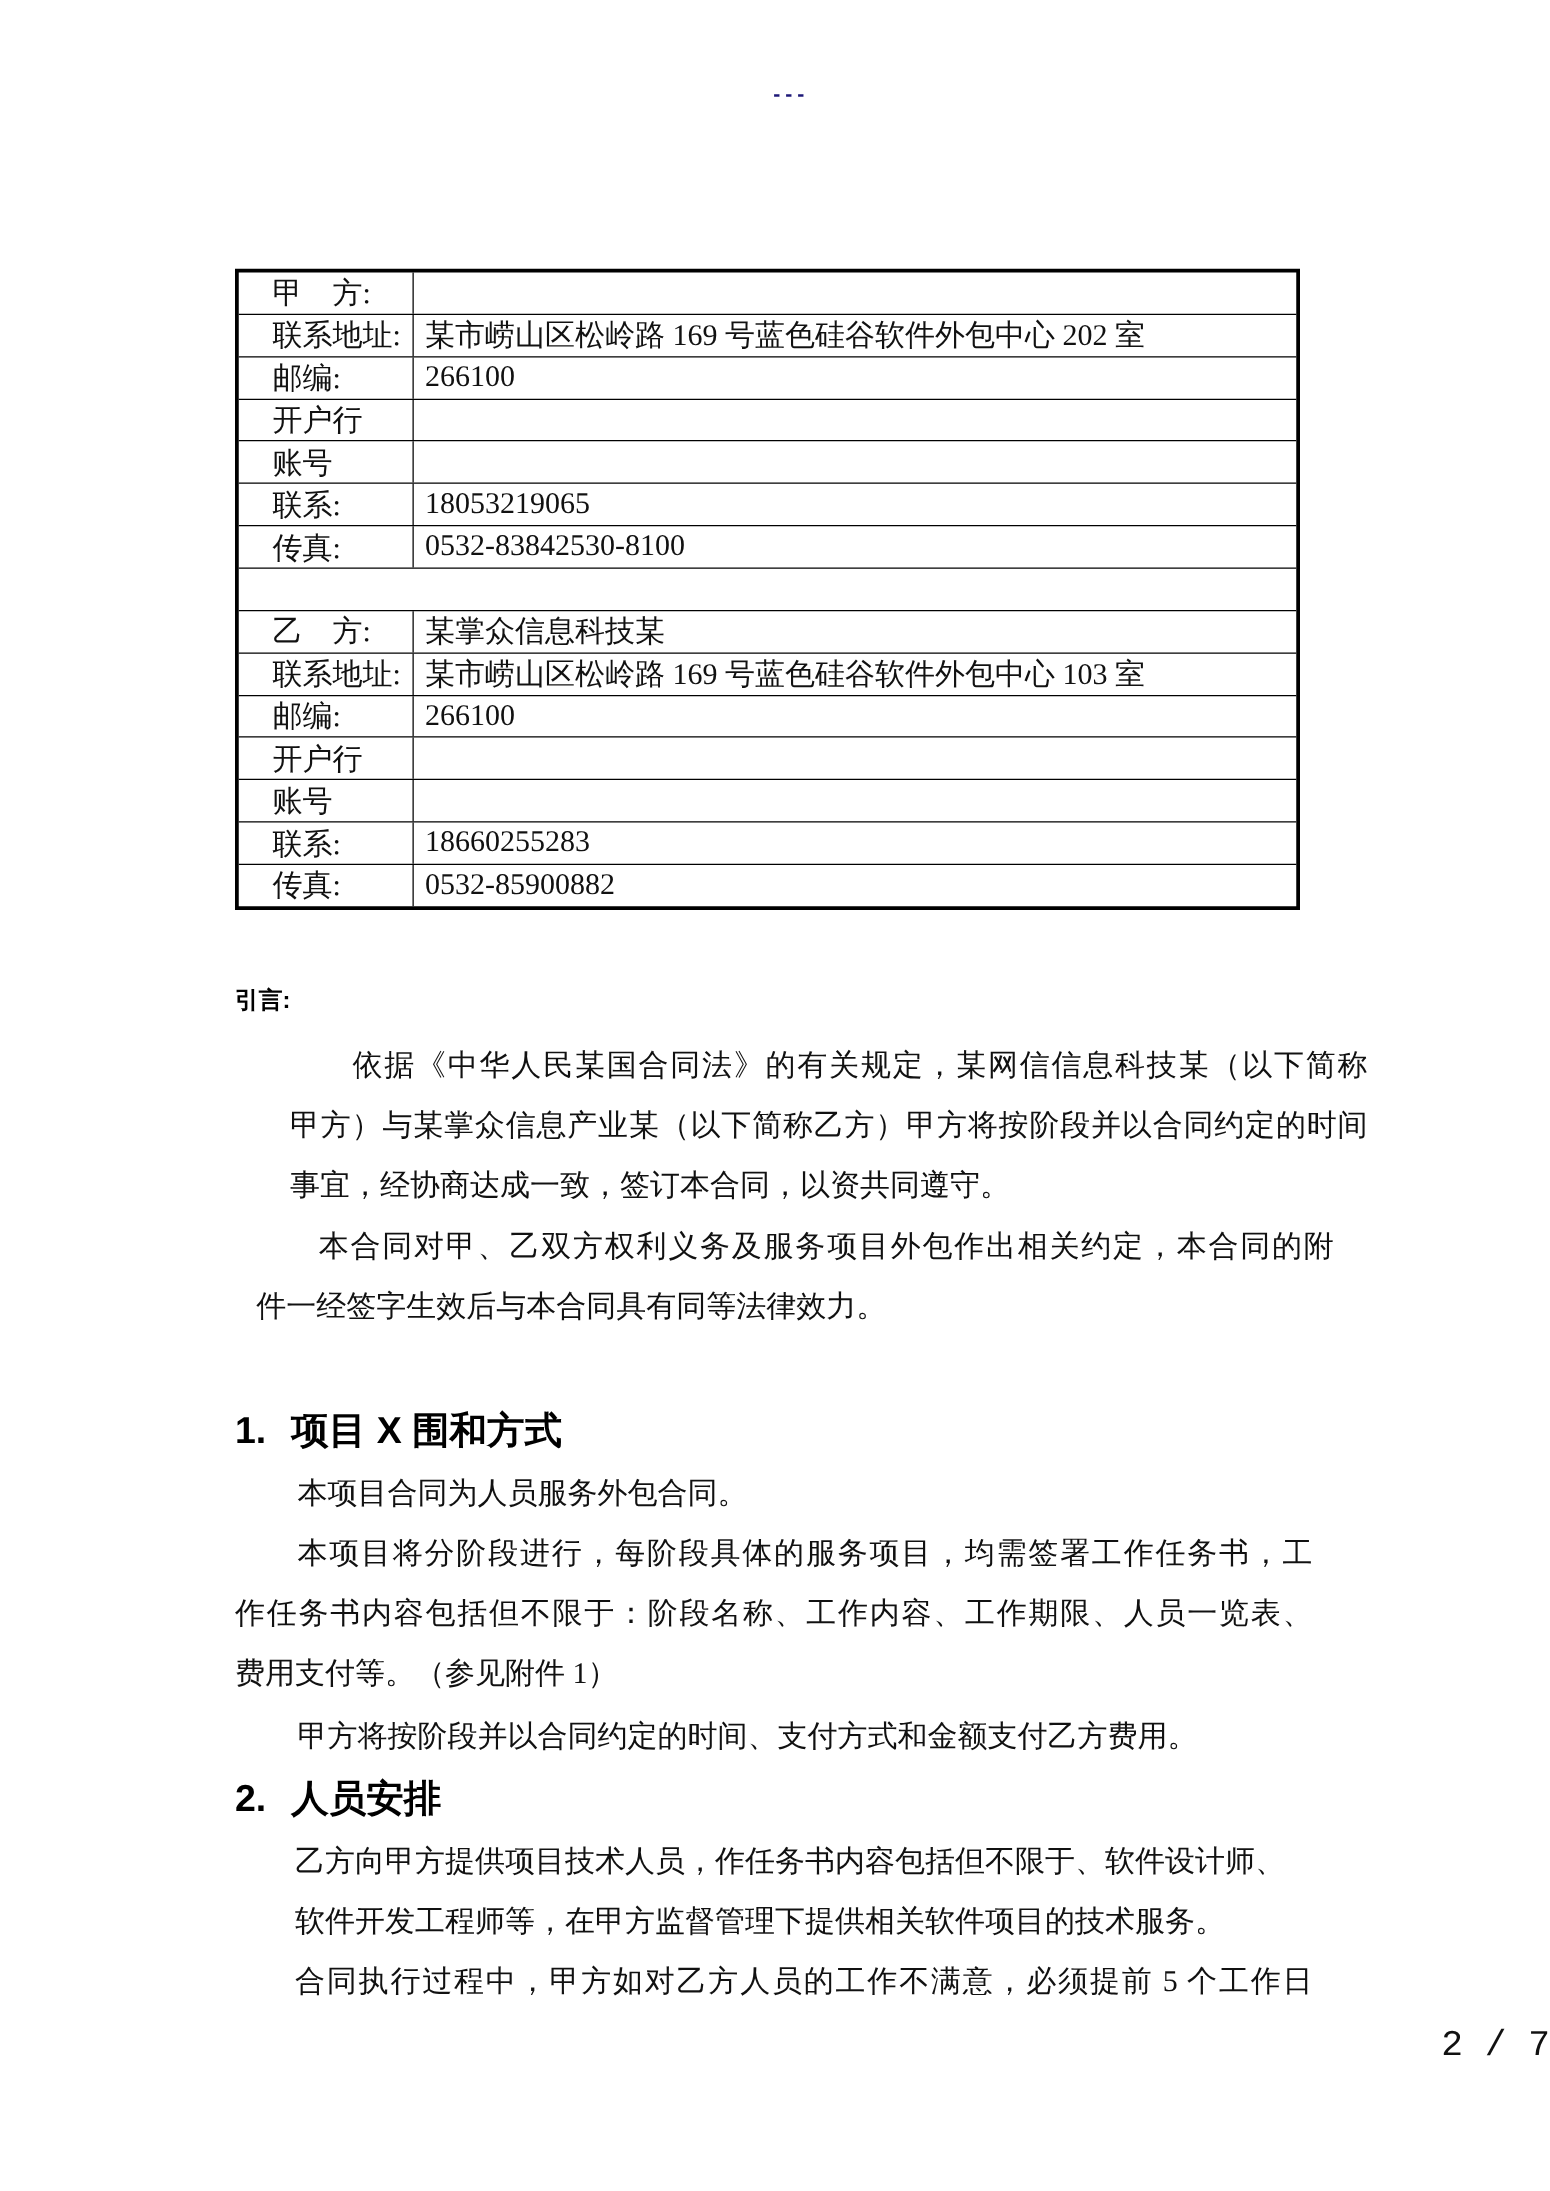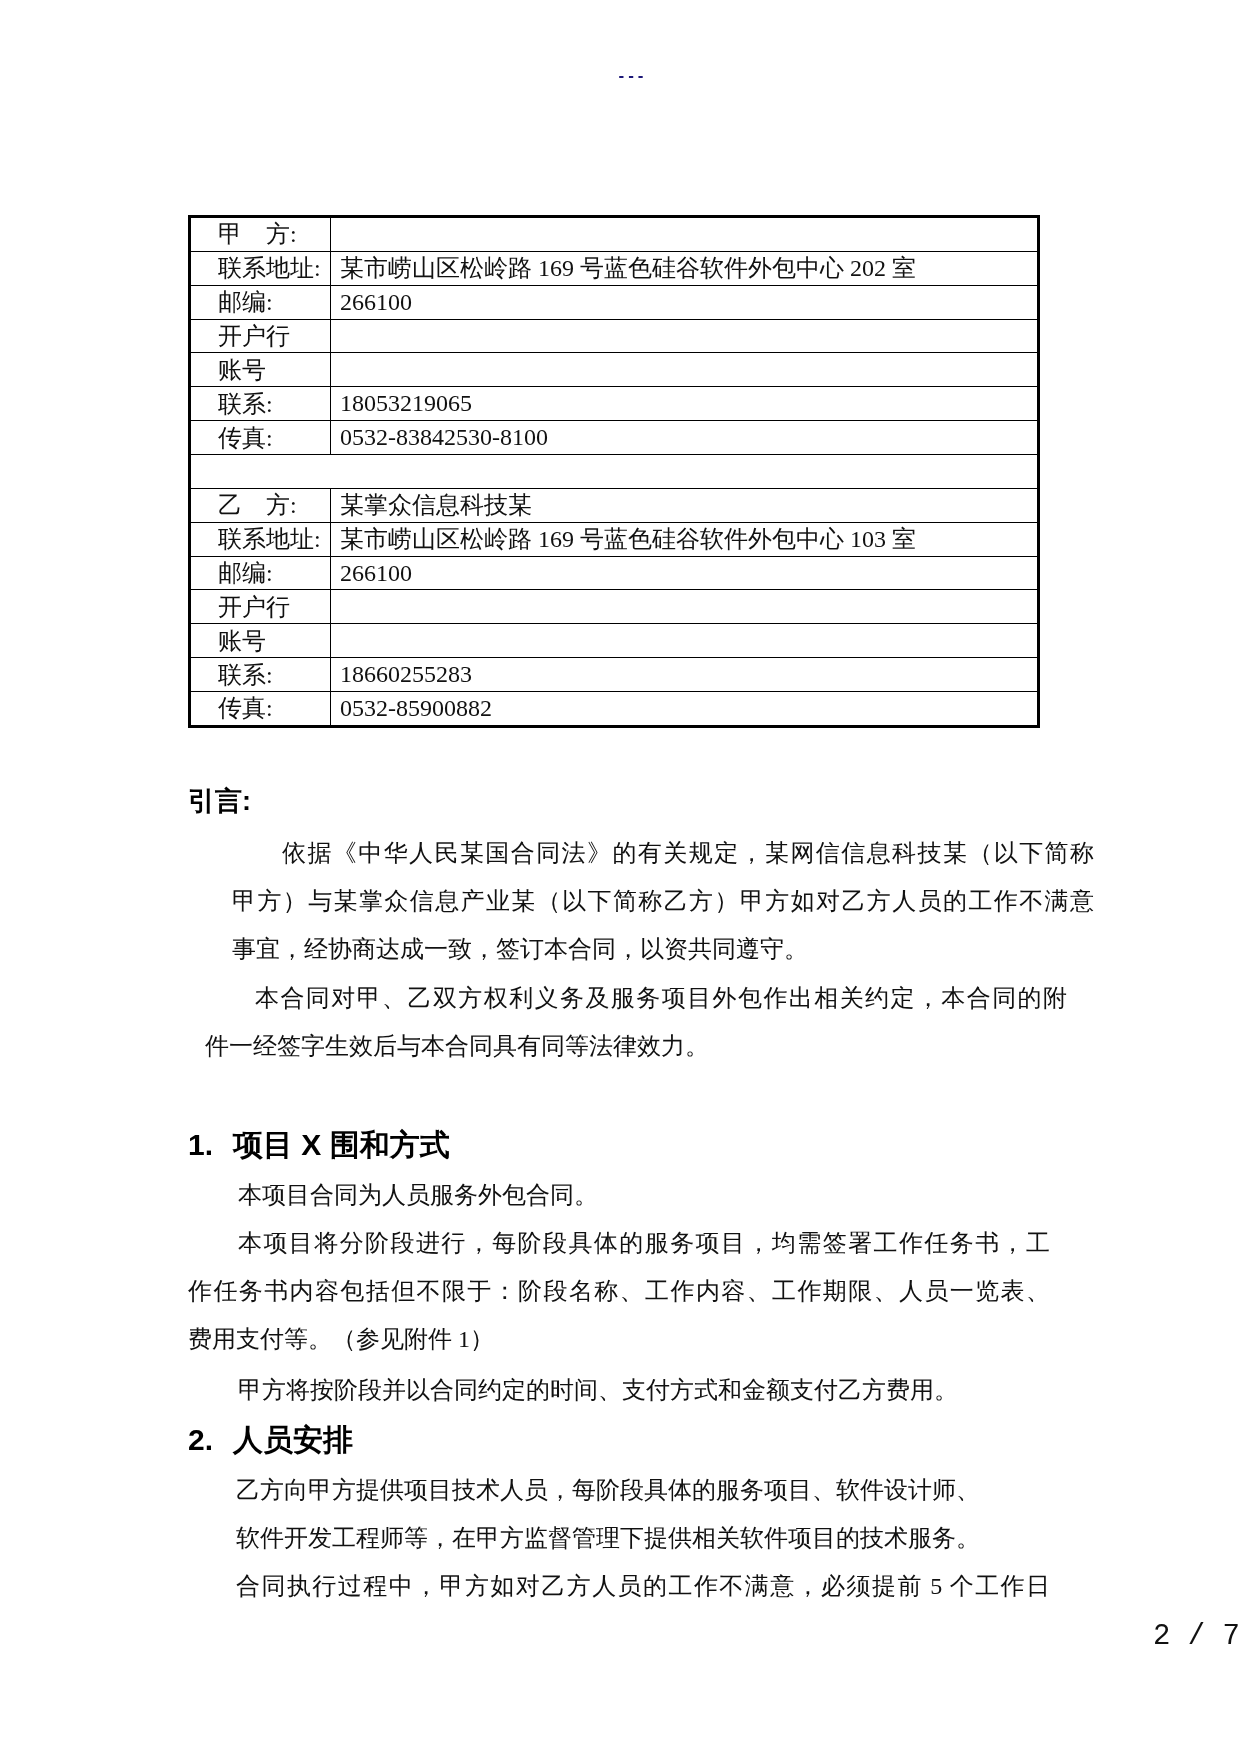--- a/index.html
+++ b/index.html
@@ -43,21 +43,21 @@
   .ln{
     height:48px;line-height:48px;font-size:24px;
     white-space:normal;overflow:visible;
   }
   .just{text-align:justify;text-align-last:justify;text-justify:inter-ideograph;}
   .ind{text-indent:50px;}
   .hd{
     font-family:"Liberation Sans","DejaVu Sans",sans-serif;
     font-weight:700;color:#000;
   }
-  .hd-intro{font-size:27px;line-height:36px;}
+  .hd-intro{font-size:19px;line-height:36px;}
   .hd-sec{font-size:30px;line-height:36px;}
   .sec-num{display:inline-block;width:45px;}
   .s2{left:236px;width:814px;}
   .footer{
     position:absolute;top:1613px;left:0;width:100%;
     text-align:right;font-size:29px;line-height:48px;font-family:Liberation Mono, monospace;
   }
 </style>
 </head>
 <body>
@@ -125,21 +125,21 @@
     <div class="prow">
       <div class="pcell-label">传真:</div>
       <div class="pcell-value">0532-85900882</div>
     </div>
   </div>
 
   <div class="blk hd hd-intro" style="top:783px;">引言:</div>
 
   <div class="blk" style="top:829px;margin-left:44px;">
     <div class="ln just ind">依据《中华人民某国合同法》的有关规定，某网信信息科技某（以下简称</div>
-    <div class="ln just">甲方）与某掌众信息产业某（以下简称乙方）甲方如对乙方人员的工作不满意</div>
+    <div class="ln just">甲方）与某掌众信息产业某（以下简称乙方）甲方将按阶段并以合同约定的时间</div>
     <div class="ln">事宜，经协商达成一致，签订本合同，以资共同遵守。</div>
   </div>
 
   <div class="blk" style="top:974px;margin-left:17px;">
     <div class="ln just ind">本合同对甲、乙双方权利义务及服务项目外包作出相关约定，本合同的附</div>
     <div class="ln">件一经签字生效后与本合同具有同等法律效力。</div>
   </div>
 
   <div class="blk hd hd-sec" style="top:1127px;">
     <span class="sec-num">1.</span><span>项目 X 围和方式</span>
@@ -157,21 +157,21 @@
 
   <div class="blk" style="top:1366px;">
     <div class="ln ind">甲方将按阶段并以合同约定的时间、支付方式和金额支付乙方费用。</div>
   </div>
 
   <div class="blk hd hd-sec" style="top:1422px;">
     <span class="sec-num">2.</span><span>人员安排</span>
   </div>
 
   <div class="blk s2" style="top:1466px;">
-    <div class="ln">乙方向甲方提供项目技术人员，每阶段具体的服务项目、软件设计师、</div>
+    <div class="ln">乙方向甲方提供项目技术人员，作任务书内容包括但不限于、软件设计师、</div>
     <div class="ln">软件开发工程师等，在甲方监督管理下提供相关软件项目的技术服务。</div>
   </div>
 
   <div class="blk s2" style="top:1562px;">
     <div class="ln just">合同执行过程中，甲方如对乙方人员的工作不满意，必须提前 5 个工作日</div>
   </div>
 
   <div class="footer">2 / 7</div>
 
 </div>

